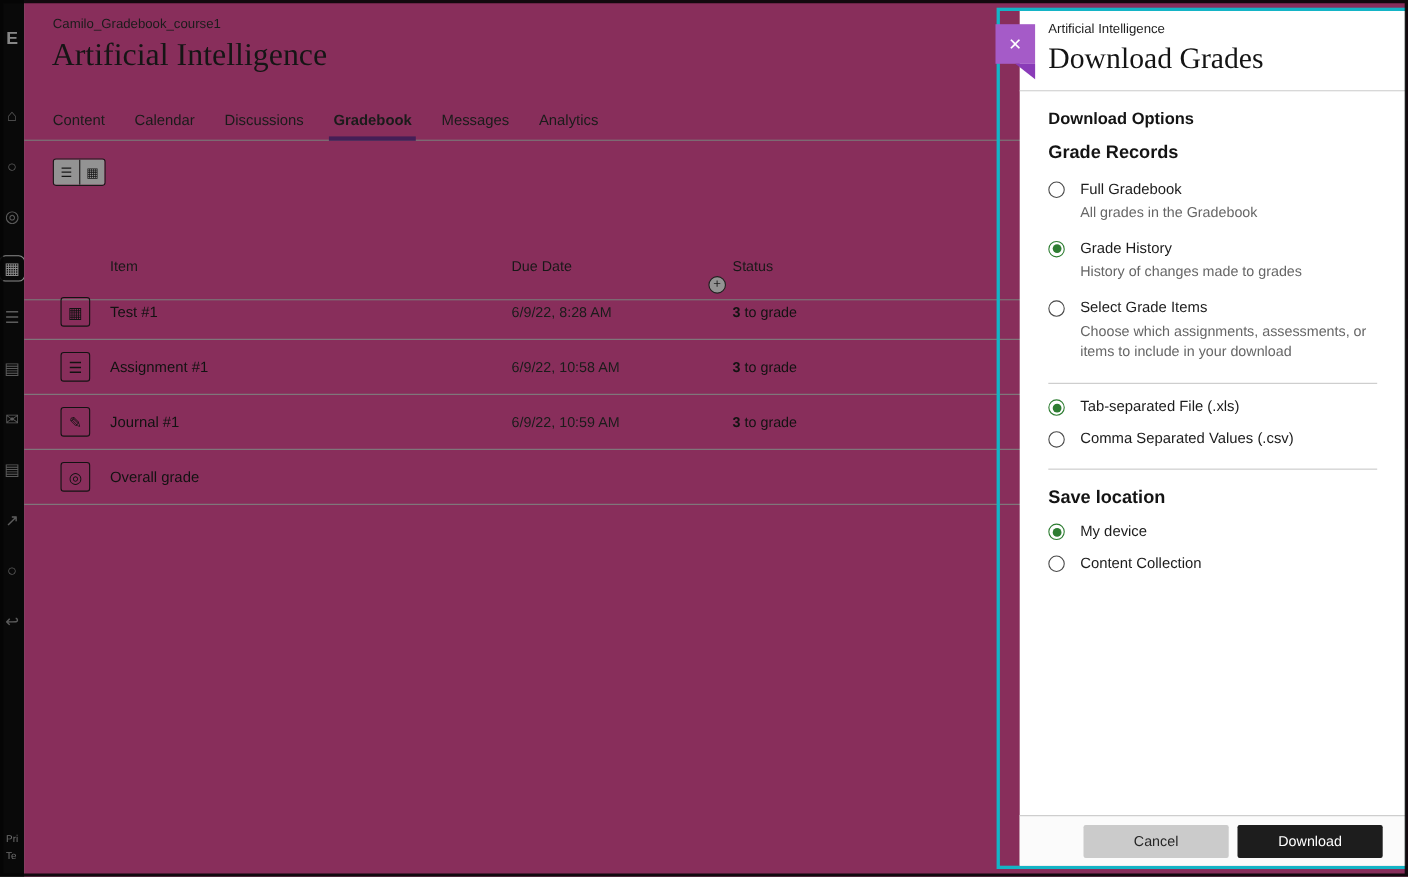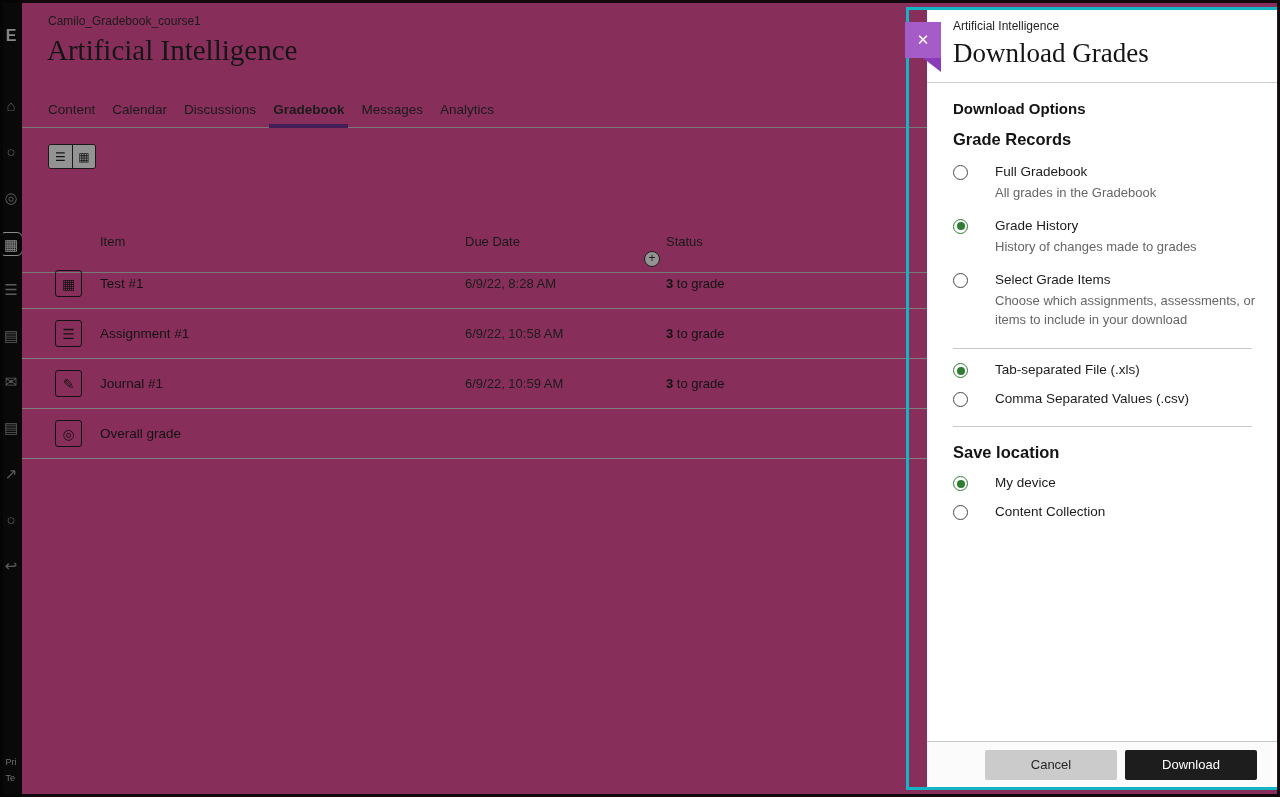--- a/index.html
+++ b/index.html
@@ -14,21 +14,21 @@
   .side-icon.logo { color:#e8e8e8; font-weight:bold; font-size:16px; margin-bottom:46px; }
   .side-icon.active { border:1.5px solid #f0f0f0; border-radius:6px; color:#f0f0f0; }
   .side-foot { margin-top:auto; padding-bottom:14px; display:flex; flex-direction:column; gap:6px; }
   .side-foot span { color:#bdbdbd; font-size:9px; }
 
   
   .main { position:absolute; left:22px; top:0; right:0; bottom:0; background:#ec4899; z-index:1; }
   .breadcrumb { position:absolute; left:26px; top:14px; font-size:12px; color:#262626; }
   .page-title { position:absolute; left:25px; top:34px; font-family:"Liberation Serif", serif; font-size:29px; color:#1a1a1a; font-weight:500; }
 
-  .navbar { position:absolute; left:0; right:0; top:91px; height:37px; border-bottom:1px solid #cfcfcf; display:flex; align-items:center; padding-left:26px; gap:17px; }
+  .navbar { position:absolute; left:0; right:0; top:91px; height:37px; border-bottom:1px solid #cfcfcf; display:flex; align-items:center; padding-left:26px; gap:27px; }
   .nav-tab { font-size:13.5px; color:#262626; height:37px; line-height:37px; position:relative; }
   .nav-tab.active { font-weight:bold; }
   .nav-tab.active::after { content:""; position:absolute; left:-4px; right:-4px; bottom:0; height:4px; background:#702b91; }
 
   .view-toggle { position:absolute; left:26px; top:144px; display:flex; border:1.5px solid #222; border-radius:3px; overflow:hidden; }
   .vt-btn { width:23px; height:23px; display:flex; align-items:center; justify-content:center; font-size:12px; color:#1a1a1a; background:#fff; }
   .vt-btn + .vt-btn { border-left:1.5px solid #222; }
 
   .subtabs { position:absolute; left:0; right:0; top:190px; height:33px; border-bottom:1px solid #cfcfcf; display:flex; padding-left:26px; gap:30px; }
   .subtab { font-size:13.5px; color:#262626; height:33px; line-height:26px; position:relative; }
@@ -57,21 +57,21 @@
 
   
   .panel { position:absolute; left:927px; top:10px; width:351px; height:777px; background:#fff; z-index:20; display:flex; flex-direction:column; }
   .panel-header { padding:9px 26px 13px 26px; border-bottom:1px solid #cfcfcf; }
   .panel-context { font-size:12px; color:#1f1f1f; }
   .panel-title { font-family:"Liberation Serif", serif; font-size:27px; color:#141414; font-weight:500; margin-top:5px; }
   .panel-body { flex:1; padding:17px 26px 0 26px; overflow:hidden; }
   .opts-title { font-size:15px; font-weight:bold; color:#141414; }
   .sect-title { font-size:16.5px; font-weight:bold; color:#141414; margin-top:16px; }
   .sect-desc { font-size:13px; color:#666; line-height:1.42; margin-top:8px; width:300px; }
-  .opt { display:flex; gap:27px; margin-top:15px; }
+  .opt { display:flex; gap:14px; margin-top:15px; }
   .radio { flex:0 0 auto; width:15px; height:15px; border-radius:50%; border:1.5px solid #4a4a4a; position:relative; margin-top:1px; background:#fff; }
   .radio.selected { border-color:#2e7d32; }
   .radio.selected::after { content:""; position:absolute; inset:2.5px; border-radius:50%; background:#2e7d32; }
   .opt-label { font-size:13.5px; color:#1c1c1c; }
   .opt-desc { font-size:13px; color:#666; line-height:1.45; margin-top:5px; width:284px; }
   .divider { border:none; border-top:1px solid #c9c9c9; margin:19px 0 0 0; }
   .panel-footer { height:46px; border-top:1px solid #c9c9c9; background:#fbfbfb; display:flex; align-items:center; gap:8px; padding:0 21px 0 25px; }
   .btn { flex:1; height:30px; border:none; border-radius:2px; font-size:13px; font-family:"Liberation Sans", sans-serif; cursor:pointer; }
   .btn-cancel { background:#cbcbcb; color:#262626;margin-left:33px; }
   .btn-download { background:#1d1d1d; color:#fff; }

